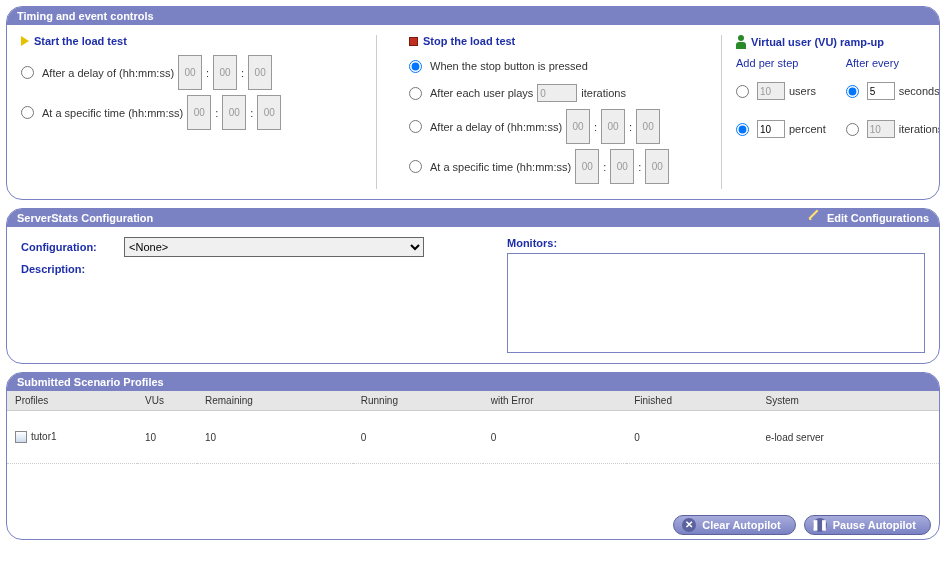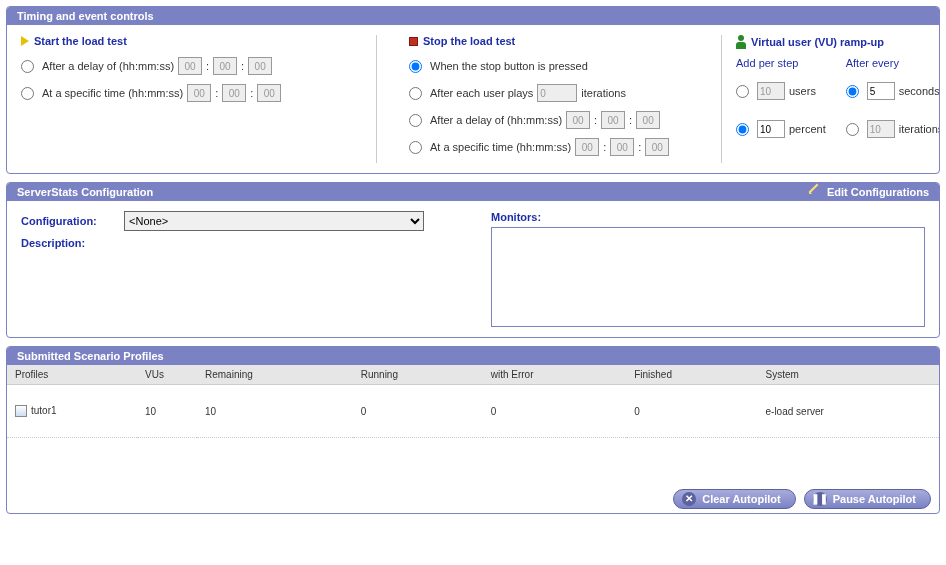--- a/index.html
+++ b/index.html
@@ -6,21 +6,21 @@
   body {
     margin: 0;
     padding: 6px;
     font-family: Verdana, Geneva, sans-serif;
     font-size: 11px;
     background: #fff;
     color: #333;
   }
   .panel {
     border: 1px solid #7b82c3;
-    border-radius: 4px;
+    border-radius: 16px;
     margin-bottom: 8px;
     overflow: hidden;
     background: #fff;
   }
   .panel-header {
     background: #7b82c3;
     color: #fff;
     font-weight: bold;
     padding: 3px 10px;
     font-size: 11px;
@@ -62,21 +62,21 @@
     gap: 4px;
     margin: 5px 0;
     min-height: 22px;
   }
   input[type="radio"], input[type="checkbox"] {
     margin: 0 4px 0 0;
     width: 13px; height:13px;
   }
   .time-box {
     width: 24px;
-    height: 18px;
+    height: 35px;
     border: 1px solid #999;
     background: #f5f5f5;
     font-size: 10px;
     text-align: center;
     padding: 0;
     color: #888;
   }
   .num-box {
     width: 28px;
     height: 18px;
@@ -94,21 +94,21 @@
     row-gap: 6px;
     margin-top: 4px;
   }
   .ramp-subhead {
     color: #1e2ea8;
     font-weight: normal;
     font-size: 11px;
   }
   .config-row {
     display: flex;
-    gap: 30px;
+    gap: 46px;
   }
   .config-left {
     flex: 0 0 440px;
   }
   .config-right {
     flex: 1;
   }
   .field-label {
     color: #1e2ea8;
     font-weight: bold;

